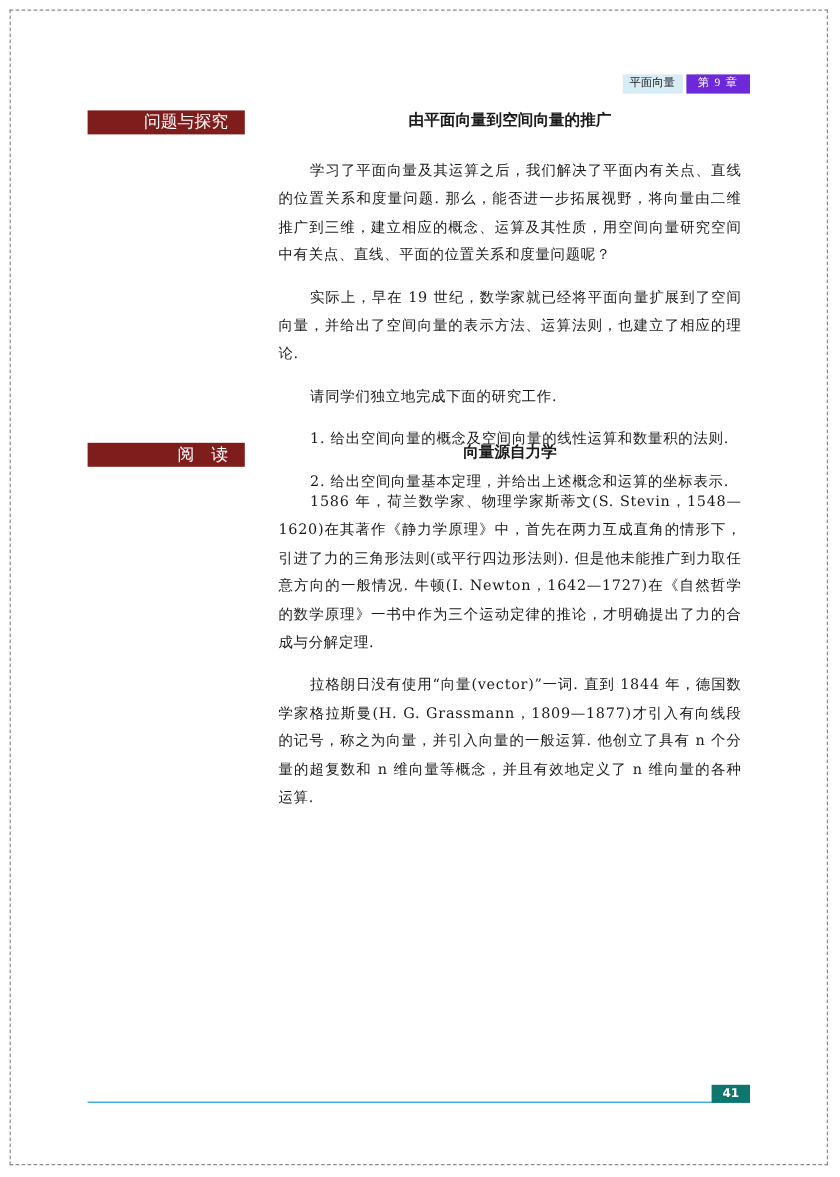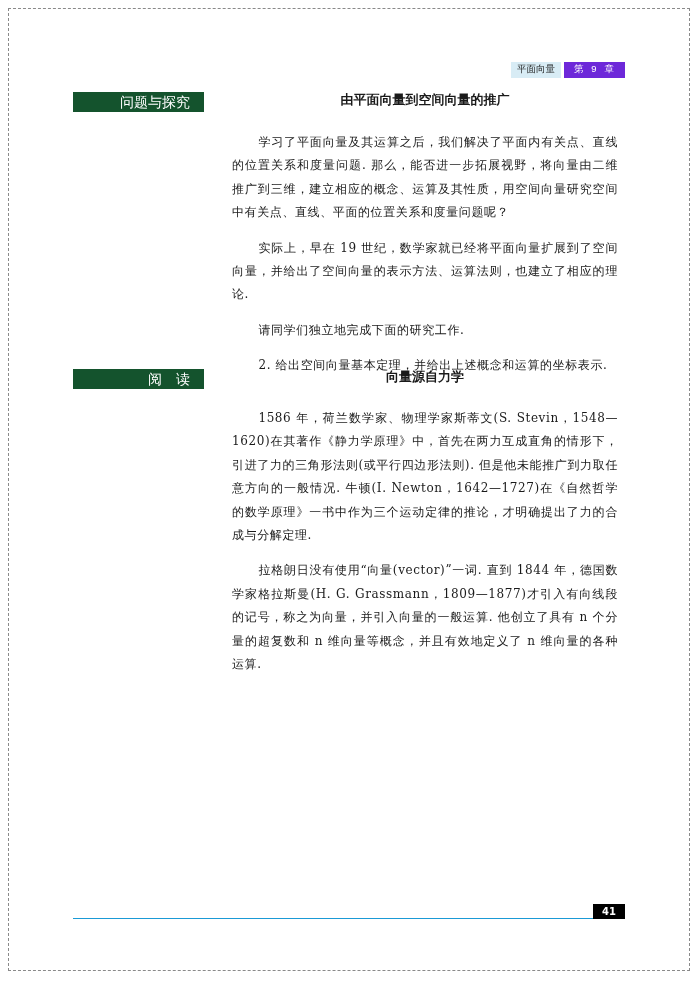--- a/index.html
+++ b/index.html
@@ -7,69 +7,70 @@
     width: 700px; height: 981px; position: relative; overflow: hidden;
     font-family: "DejaVu Serif", "Liberation Serif", serif;
     color: #1a1a1a;
   }
   .page-border {
     position: absolute; left: 8px; top: 8px; width: 682px; height: 963px;
     border: 1.5px dashed #8a8a8a; box-sizing: border-box;
   }
   .header-tab {
     position: absolute; top: 62px; height: 16px; display: flex; align-items: flex-start;
-    right: 75px; font-family: Liberation Mono, monospace; font-size: 9.5px;
+    right: 75px; font-family: Liberation Serif, serif; font-size: 9.5px;
   }
   .header-tab .sec {
     background: #d8ecf5; color: #1a1a1a; padding: 0 6px; line-height: 16px;
   }
   .header-tab .chap {
     background: #6d28d9; color: #ffffff; padding: 0 10px; line-height: 16px; margin-left: 3px; letter-spacing: 1px;
   }
   .side-label {
     position: absolute; left: 73px; width: 131px; height: 20px;
-    background: #14532d; color: #ffffff;
+    background: #7f1d1d; color: #ffffff;
     font-family: "DejaVu Sans", "Liberation Sans", sans-serif; font-size: 14px;
     line-height: 20px; text-align: right; box-sizing: border-box; padding-right: 14px;
   }
   .section-title {
     position: absolute; left: 220px; width: 410px; text-align: center;
     font-family: "DejaVu Sans", "Liberation Sans", sans-serif; font-weight: bold;
     font-size: 13px; color: #1a1a1a;
   }
   .body-text {
     position: absolute; left: 220px; width: 410px;
     font-size: 12px; line-height: 23.4px; letter-spacing: 0.6px; text-align: justify;
   }
   .body-text p { margin: 12px; text-indent: 2.2em; }
   .footer-line {
     position: absolute; left: 73px; top: 918px; width: 552px; height: 1px; background: #1a9ad6;
   }
   .page-num {
     position: absolute; left: 593px; top: 904px; width: 32px; height: 15px;
-    background: #000000; color: #ffffff; text-align: center;
+    background: #0f766e; color: #ffffff; text-align: center;
     font-family: "DejaVu Sans", "Liberation Sans", sans-serif; font-size: 10px; line-height: 15px; font-weight: bold;
   }
 </style>
 </head>
 <body>
 
 <div class="page-border"></div>
 
 <div class="header-tab">
   <span class="sec">平面向量</span>
   <span class="chap">第 9 章</span>
 </div>
 
 <div class="side-label" style="top:92px;">问题与探究</div>
 <div class="section-title" style="top:91px;">由平面向量到空间向量的推广</div>
 <div class="body-text" style="top:119px;">
   <p>学习了平面向量及其运算之后，我们解决了平面内有关点、直线的位置关系和度量问题. 那么，能否进一步拓展视野，将向量由二维推广到三维，建立相应的概念、运算及其性质，用空间向量研究空间中有关点、直线、平面的位置关系和度量问题呢？</p>
   <p>实际上，早在 19 世纪，数学家就已经将平面向量扩展到了空间向量，并给出了空间向量的表示方法、运算法则，也建立了相应的理论.</p>
   <p>请同学们独立地完成下面的研究工作.</p>
+  <p>1. 给出空间向量的概念及空间向量的线性运算和数量积的法则.</p>
   <p>2. 给出空间向量基本定理，并给出上述概念和运算的坐标表示.</p>
 </div>
 
 <div class="side-label" style="top:369px;">阅　读</div>
 <div class="section-title" style="top:368px;">向量源自力学</div>
 <div class="body-text" style="top:395px;">
   <p>1586 年，荷兰数学家、物理学家斯蒂文(S. Stevin，1548—1620)在其著作《静力学原理》中，首先在两力互成直角的情形下，引进了力的三角形法则(或平行四边形法则). 但是他未能推广到力取任意方向的一般情况. 牛顿(I. Newton，1642—1727)在《自然哲学的数学原理》一书中作为三个运动定律的推论，才明确提出了力的合成与分解定理.</p>
   <p>拉格朗日没有使用“向量(vector)”一词. 直到 1844 年，德国数学家格拉斯曼(H. G. Grassmann，1809—1877)才引入有向线段的记号，称之为向量，并引入向量的一般运算. 他创立了具有 n 个分量的超复数和 n 维向量等概念，并且有效地定义了 n 维向量的各种运算.</p>
 </div>
 

